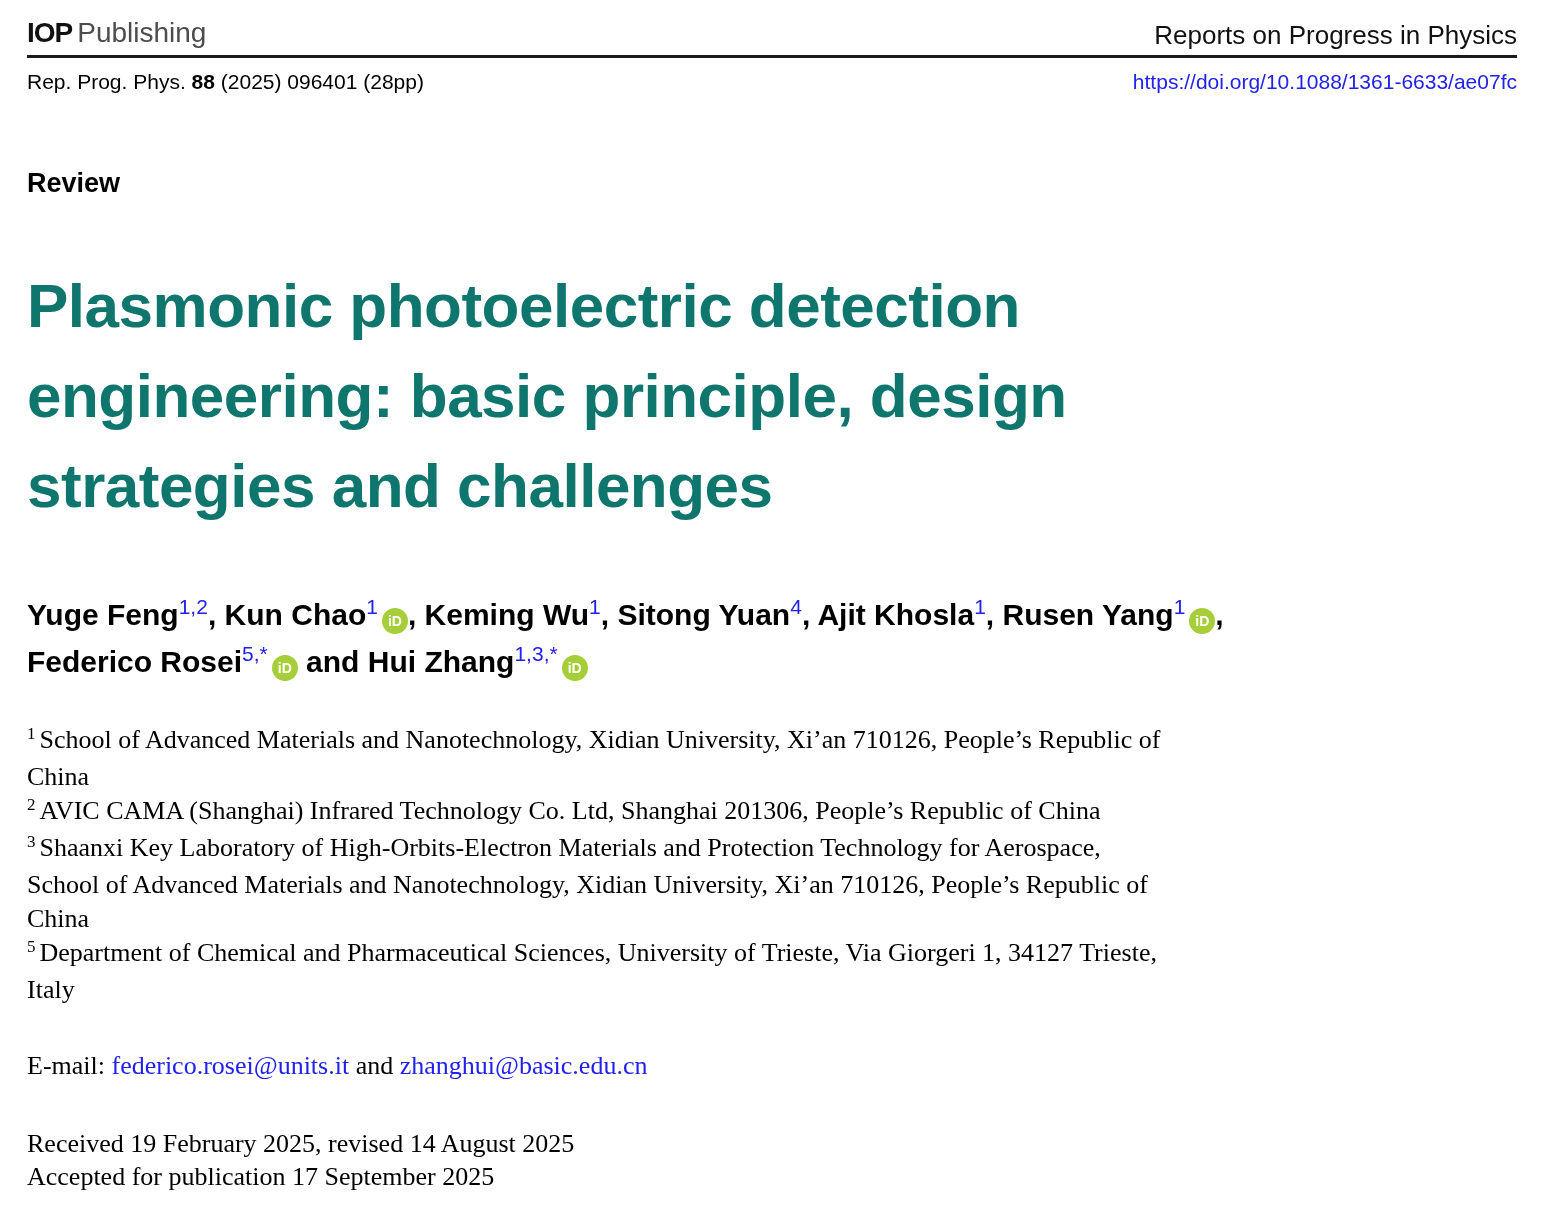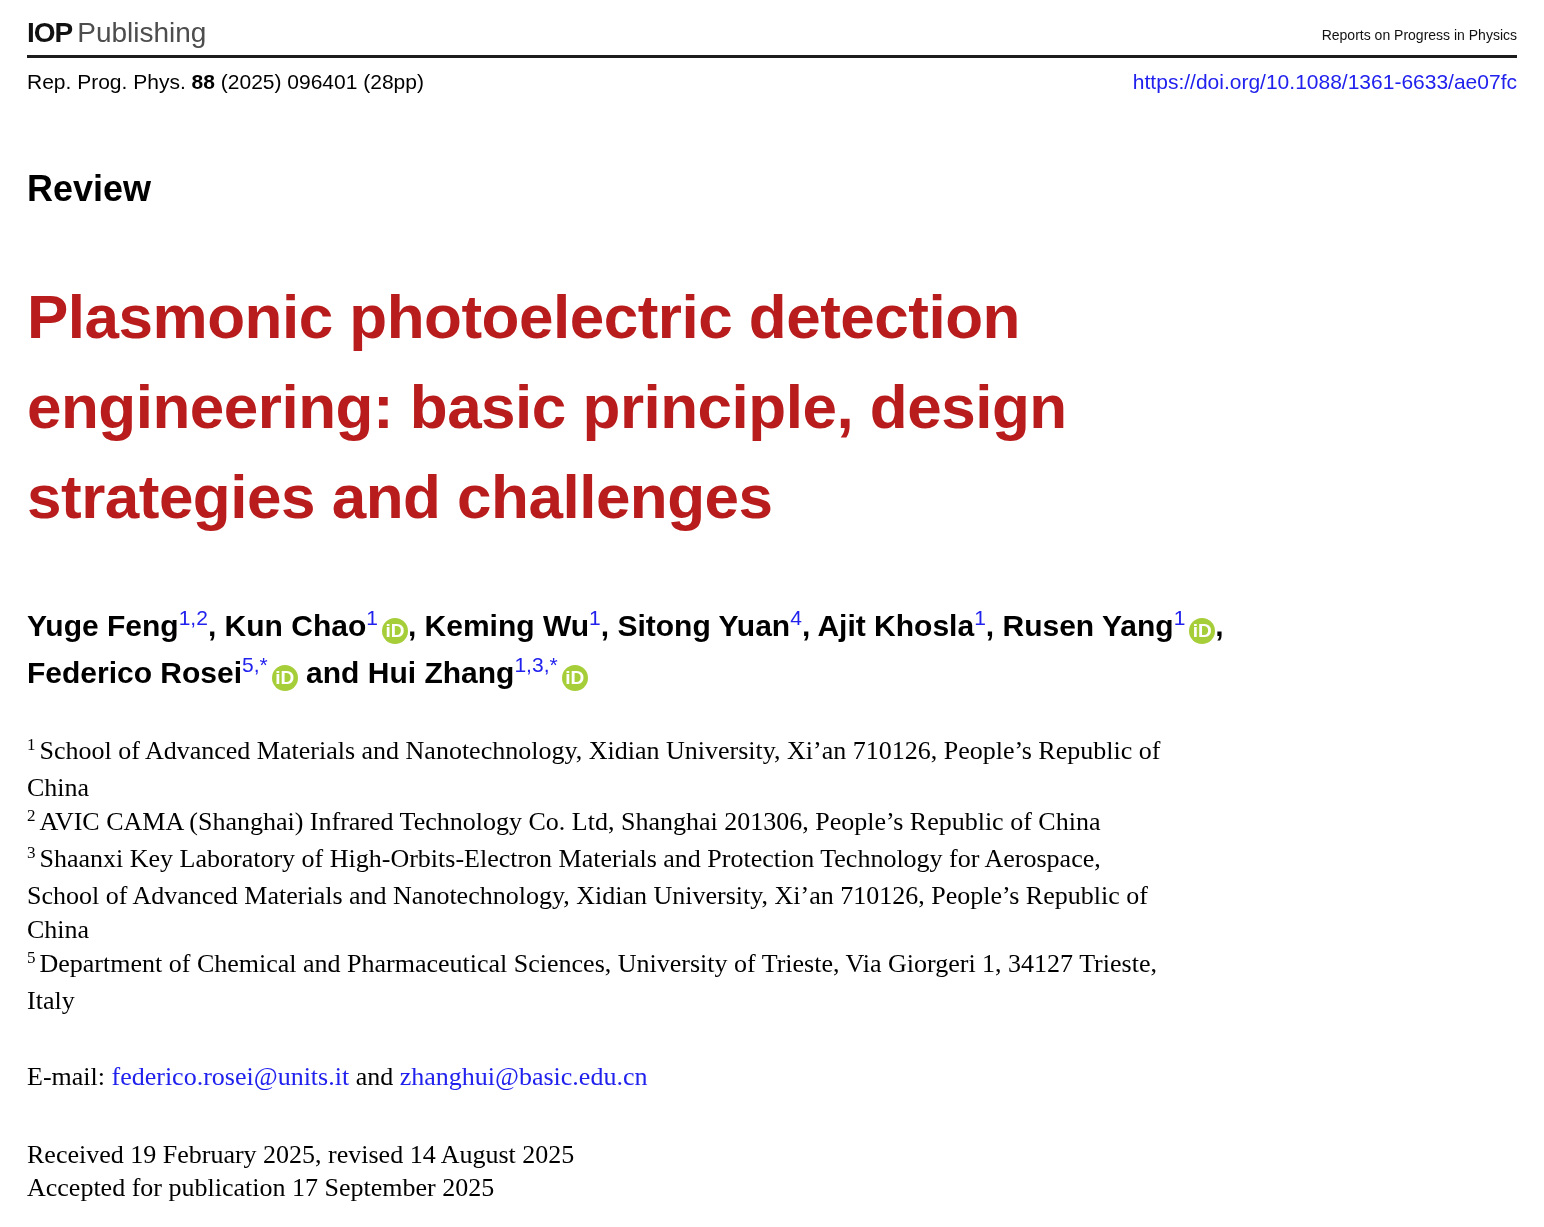--- a/index.html
+++ b/index.html
@@ -16,50 +16,50 @@
   }
   .page { padding: 18px 27px 0 27px; width: 1544px; }
 
   
   .header-top {
     display: flex; justify-content: space-between; align-items: flex-end; gap: 8px;
   }
   .publisher { font-size: 28px; line-height: 30px; }
   .publisher .iop { font-weight: 700; letter-spacing: -1px; color: #111; }
   .publisher .pub { font-weight: 400; color: #4d4d4d; margin-left: 5px; }
-  .journal-name { font-size: 14px; line-height: 25px; color: #111; }
+  .journal-name { font-size: 26px; line-height: 25px; color: #111; }
   .header-rule { height: 3px; background: #1c1c1c; margin-top: 7px; }
   .header-bottom {
     display: flex; justify-content: space-between; align-items: flex-end;
     margin-top: 12px; font-size: 21px;
   }
   .citation b { font-weight: 700; }
   a.doi-link { color: var(--link); text-decoration: none; }
 
   
-  .article-type { margin-top: 74px; font-size: 36px; font-weight: 700; }
+  .article-type { margin-top: 74px; font-size: 27px; font-weight: 700; }
 
   .title {
     margin: 62px 0 0 0; padding: 0;
     font-size: 62px; font-weight: 700; line-height: 90px;
-    letter-spacing: -0.5px; color: #b91c1c;
+    letter-spacing: -0.5px; color: #0f766e;
   }
 
   .authors {
     margin-top: 62px; font-size: 30px; font-weight: 700; line-height: 44px;
     max-width: 1400px;
   }
   .authors .sup {
     color: var(--link); font-weight: 400; font-size: 21px;
     position: relative; top: -11px; letter-spacing: 0;
   }
   .orcid-icon {
     display: inline-block; width: 26px; height: 26px; border-radius: 50%;
     background: var(--orcid); color: #fff; text-align: center;
-    font-size: 19px; font-weight: 700; line-height: 26px;
+    font-size: 14px; font-weight: 700; line-height: 26px;
     margin-left: 4px; vertical-align: -1px; cursor: pointer;
   }
 
   .affiliations {
     margin-top: 36px; max-width: 1150px;
     font-family: "Liberation Serif", "DejaVu Serif", serif;
     font-size: 26px; line-height: 34px;
   }
   .affiliations .affsup {
     font-size: 17px; position: relative; top: -9px; margin-right: 4px;

